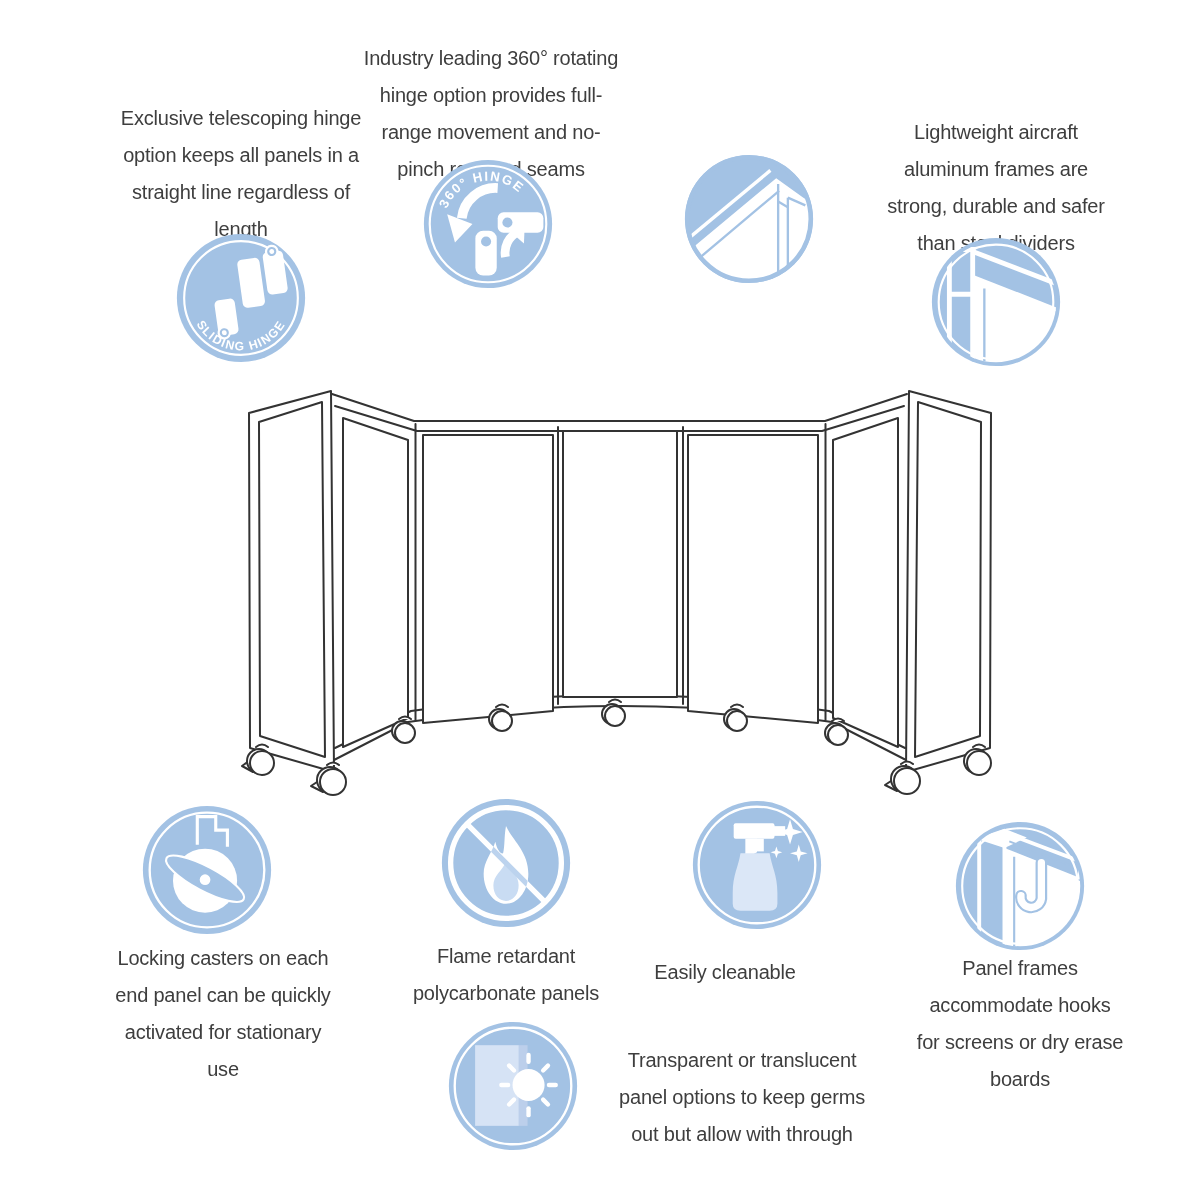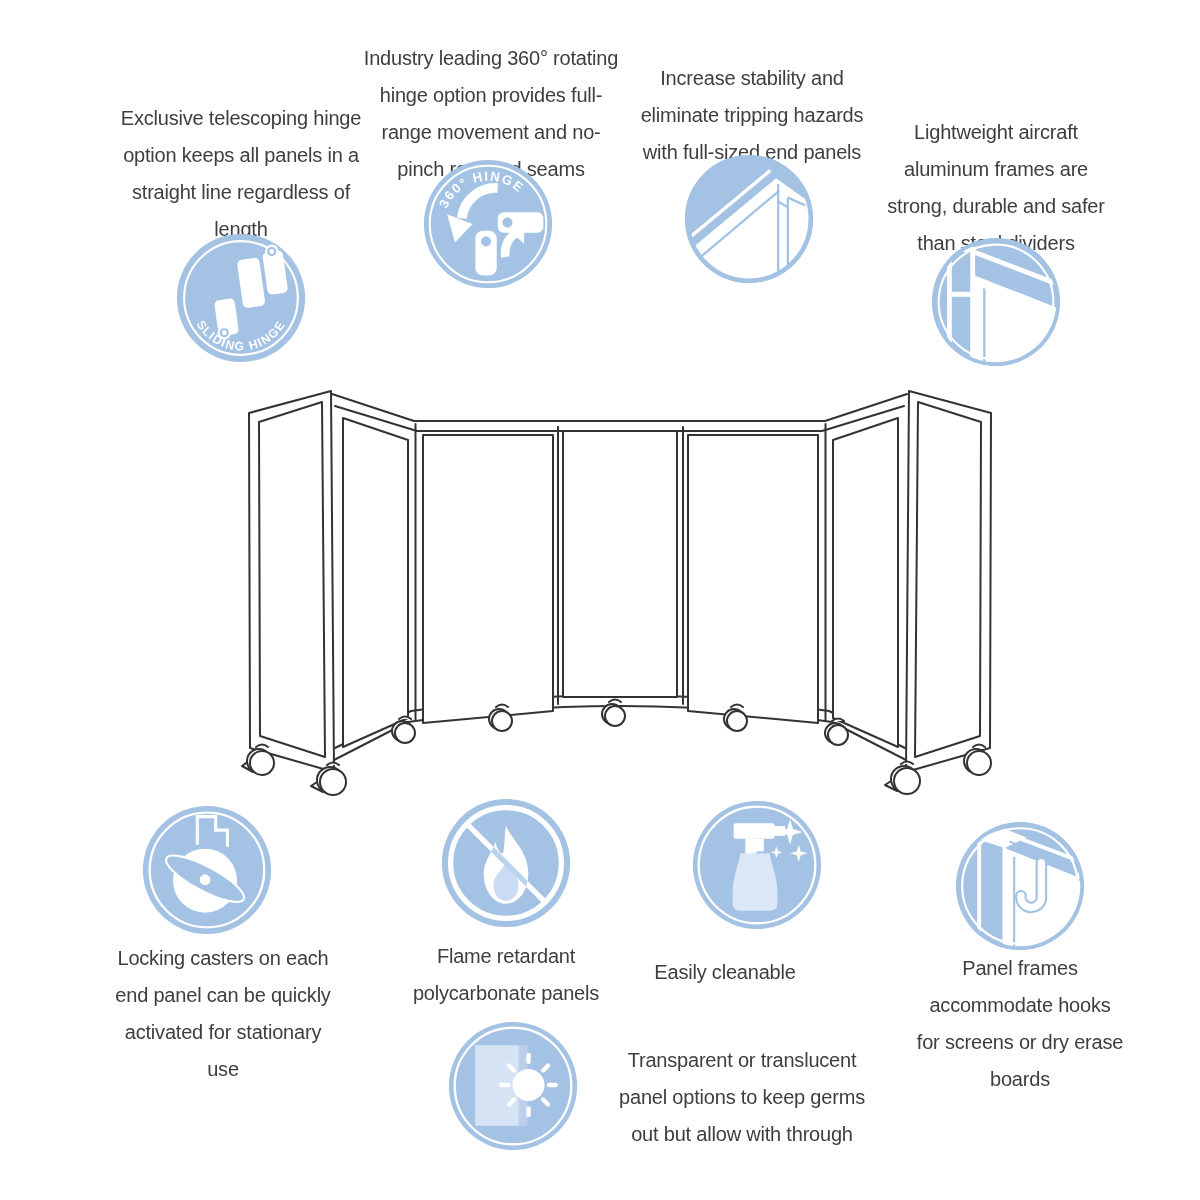--- a/index.html
+++ b/index.html
@@ -37,23 +37,20 @@
 <div class="canvas">
 
   <div class="ftext t1">Exclusive telescoping hinge
 option keeps all panels in a
 straight line regardless of
 length</div>
   <div class="ftext t2">Industry leading 360° rotating
 hinge option provides full-
 range movement and no-
 pinch rounded seams</div>
-  <div class="ftext t3">Increase stability and
-eliminate tripping hazards
-with full-sized end panels</div>
   <div class="ftext t4">Lightweight aircraft
 aluminum frames are
 strong, durable and safer
 than steel dividers</div>
   <div class="ftext t5">Locking casters on each
 end panel can be quickly
 activated for stationary
 use</div>
   <div class="ftext t6">Flame retardant
 polycarbonate panels</div>

